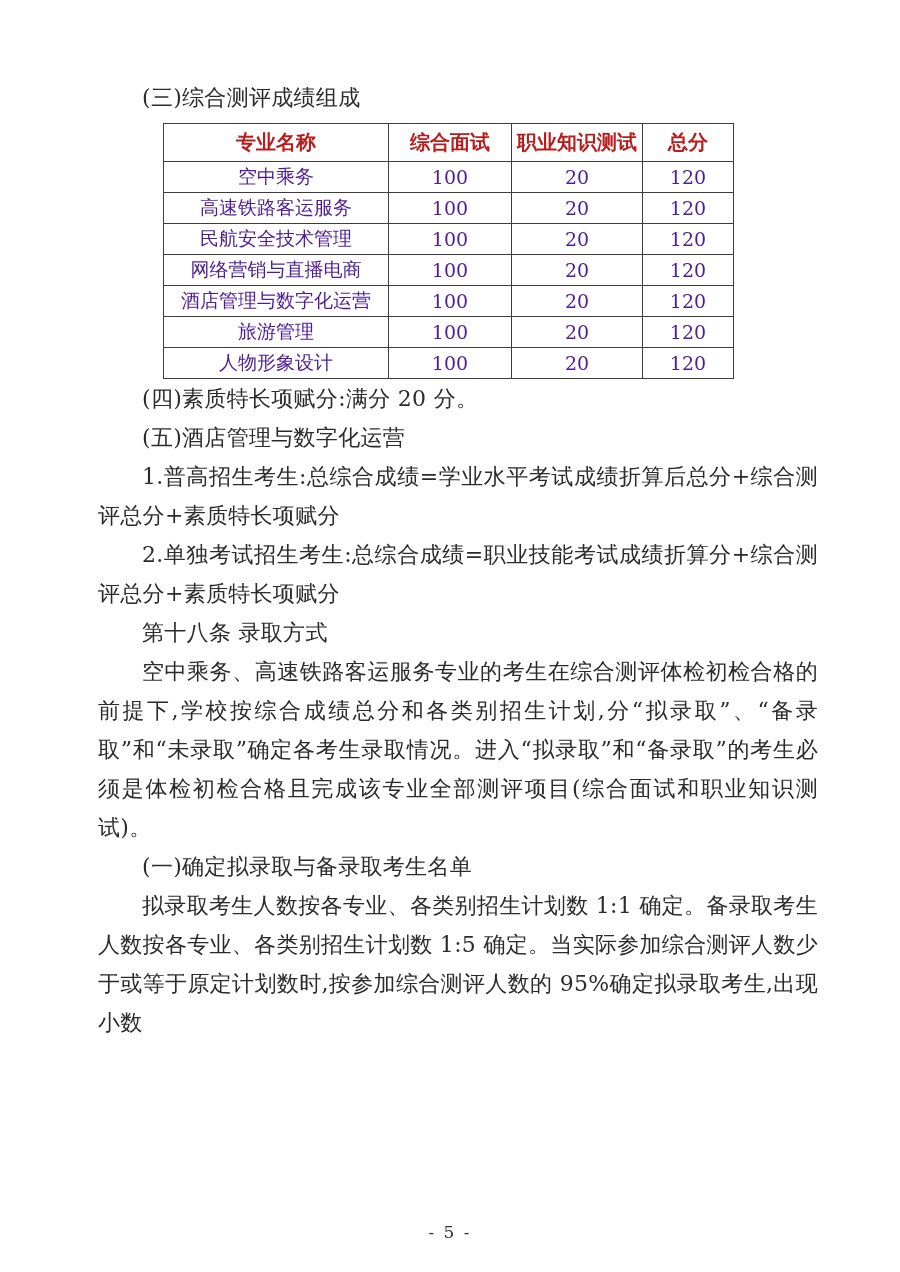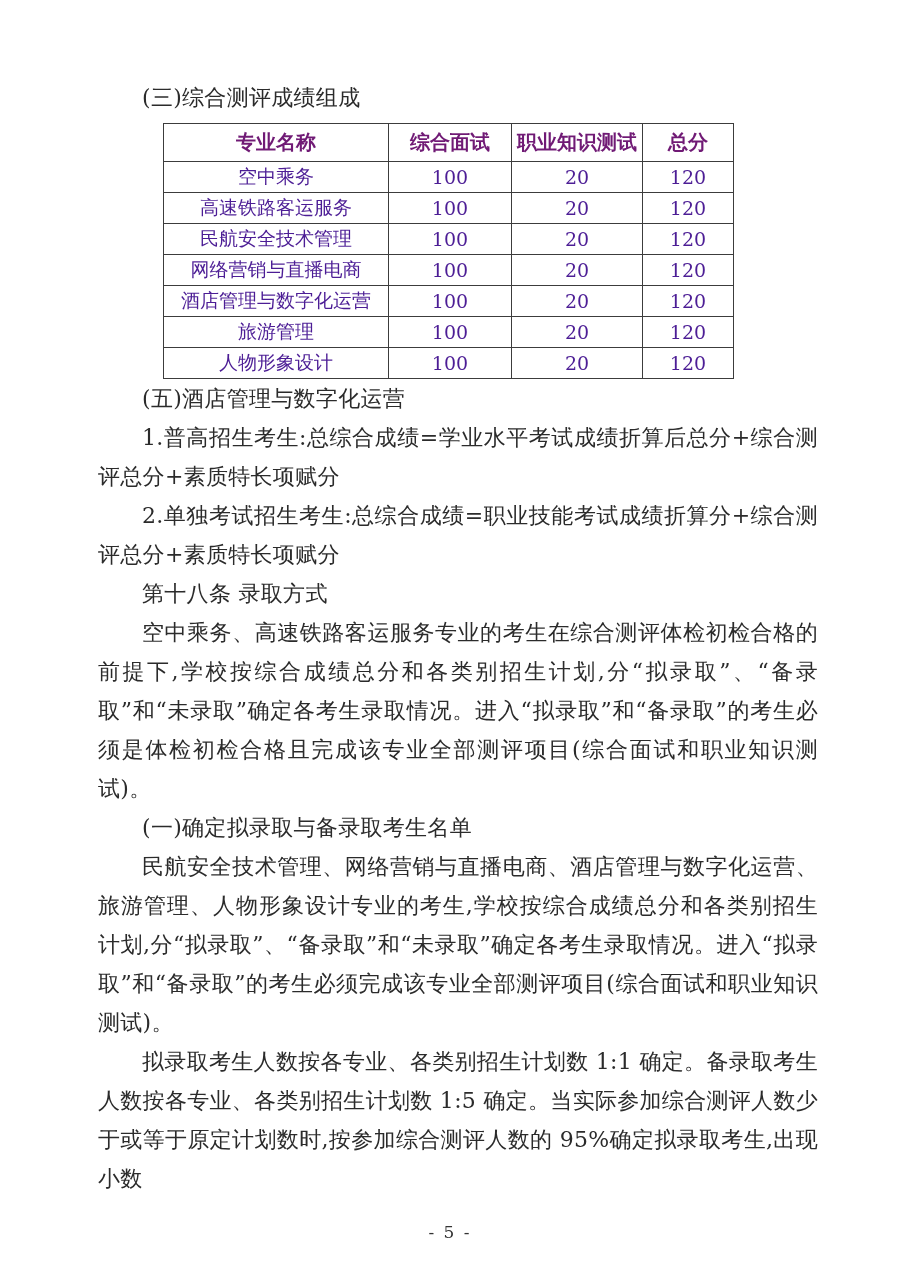--- a/index.html
+++ b/index.html
@@ -38,21 +38,21 @@
     border: 1px solid #3c3c3c;
     text-align: center;
     vertical-align: middle;
     overflow: hidden;
     white-space: nowrap;
   }
   table.score-table th {
     height: 38px;
     font-size: 20px;
     font-weight: bold;
-    color: #701a75;
+    color: #b91c1c;
   }
   table.score-table td {
     height: 31px;
     font-size: 19px;
     font-weight: normal;
     color: #4c1d95;
   }
   col.c-name  { width: 225px; }
   col.c-interview { width: 123px; }
   col.c-knowledge { width: 131px; }
@@ -132,26 +132,26 @@
         <tr>
           <td>人物形象设计</td>
           <td>100</td>
           <td>20</td>
           <td>120</td>
         </tr>
       </tbody>
     </table>
 
     <div class="body-text">
+      <p class="para">(四)素质特长项赋分:满分 20 分。</p>
       <p class="para">(五)酒店管理与数字化运营</p>
       <p class="para last-open">1.普高招生考生:总综合成绩=学业水平考试成绩折算后总分+综合测评总分+素质特长项赋分</p>
       <p class="para last-open">2.单独考试招生考生:总综合成绩=职业技能考试成绩折算分+综合测评总分+素质特长项赋分</p>
       <p class="para">第十八条 录取方式</p>
       <p class="para last-open">空中乘务、高速铁路客运服务专业的考生在综合测评体检初检合格的前提下,学校按综合成绩总分和各类别招生计划,分“拟录取”、“备录取”和“未录取”确定各考生录取情况。进入“拟录取”和“备录取”的考生必须是体检初检合格且完成该专业全部测评项目(综合面试和职业知识测试)。</p>
       <p class="para">(一)确定拟录取与备录取考生名单</p>
-      <p class="para last-open">民航安全技术管理、网络营销与直播电商、酒店管理与数字化运营、旅游管理、人物形象设计专业的考生,学校按综合成绩总分和各类别招生计划,分“拟录取”、“备录取”和“未录取”确定各考生录取情况。进入“拟录取”和“备录取”的考生必须完成该专业全部测评项目(综合面试和职业知识测试)。</p>
       <p class="para last-open">拟录取考生人数按各专业、各类别招生计划数 1:1 确定。备录取考生人数按各专业、各类别招生计划数 1:5 确定。当实际参加综合测评人数少于或等于原定计划数时,按参加综合测评人数的 95%确定拟录取考生,出现小数</p>
     </div>
 
   </div>
 
   <div class="page-footer">- 5 -</div>
 </div>
 
 </body></html>

